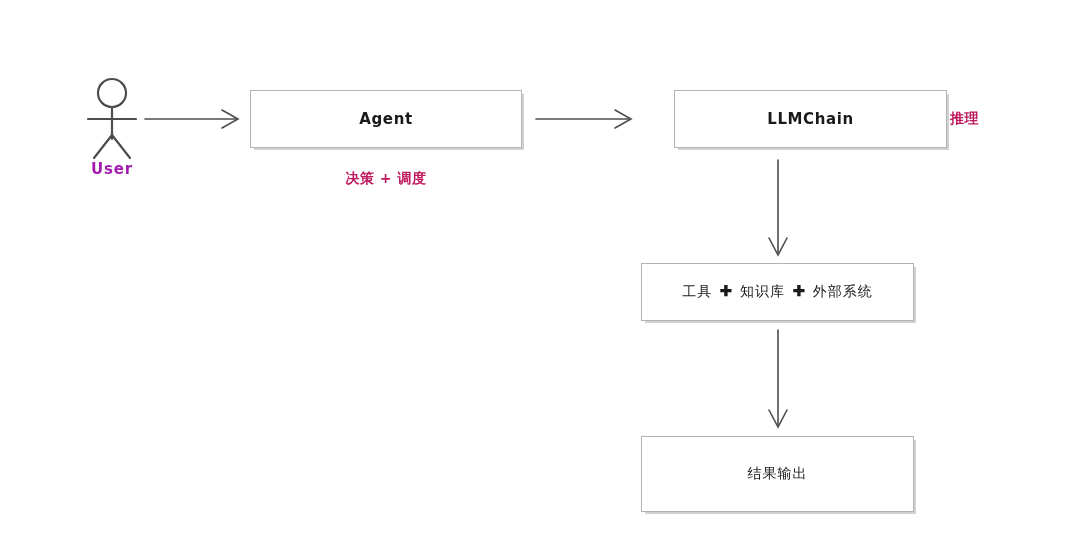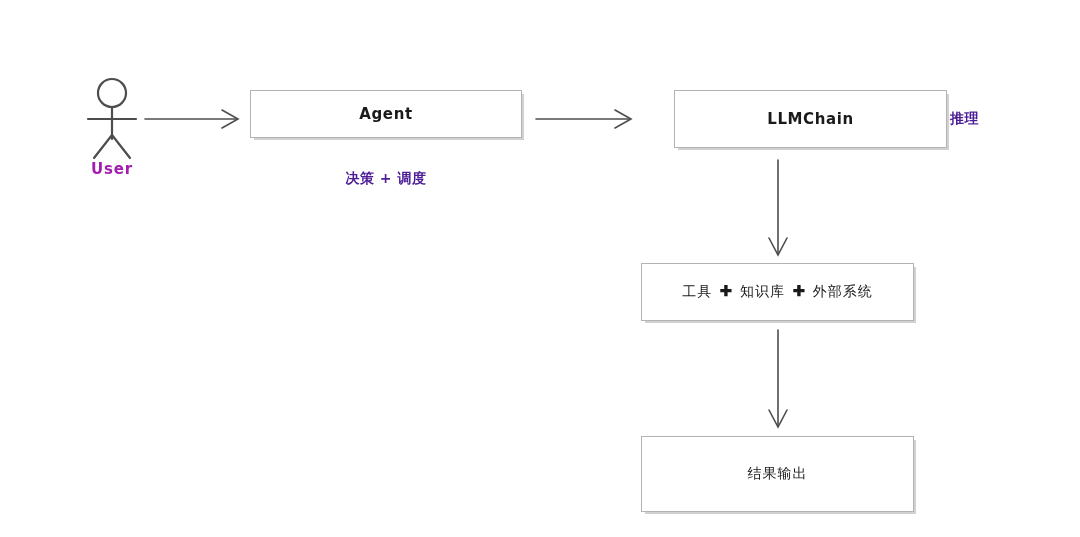--- a/index.html
+++ b/index.html
@@ -54,21 +54,21 @@
   .label-cjk {
     font-family: Liberation Serif, serif;
     font-size: 14px;
     font-weight: 400;
     letter-spacing: 1px;
   }
 
   
   .annot {
     position: absolute;
-    color: #4c1d95;
+    color: #be185d;
     font-family: "DejaVu Sans", sans-serif;
     font-size: 14px;
     font-weight: 600;
     white-space: nowrap;
     letter-spacing: 0.5px;
   }
   .actor-caption {
     position: absolute;
     text-align: center;
     color: #a21caf;
@@ -116,21 +116,21 @@
   </g>
 
   <g stroke="#4d4d4d" stroke-width="1.6" fill="none" stroke-linecap="round">
     <line x1="778" y1="330" x2="778" y2="426"></line>
     <polyline points="769,410 778,427 787,410"></polyline>
   </g>
 </svg>
 
 <div class="actor-caption" style="left:62px; top:160px; width:100px;">User</div>
 
-<div class="node box" style="left:250px; top:90px; width:272px; height:48px;">
+<div class="node box" style="left:250px; top:90px; width:272px; height:58px;">
   <span class="box-label label-hand">Agent</span>
 </div>
 
 <div class="node box" style="left:641px; top:90px; width:273px; height:58px;margin-left:33px;">
   <span class="box-label label-hand">LLMChain</span>
 </div>
 
 <div class="node box" style="left:641px; top:263px; width:273px; height:58px;">
   <span class="box-label label-cjk">
     <span>工具</span>

